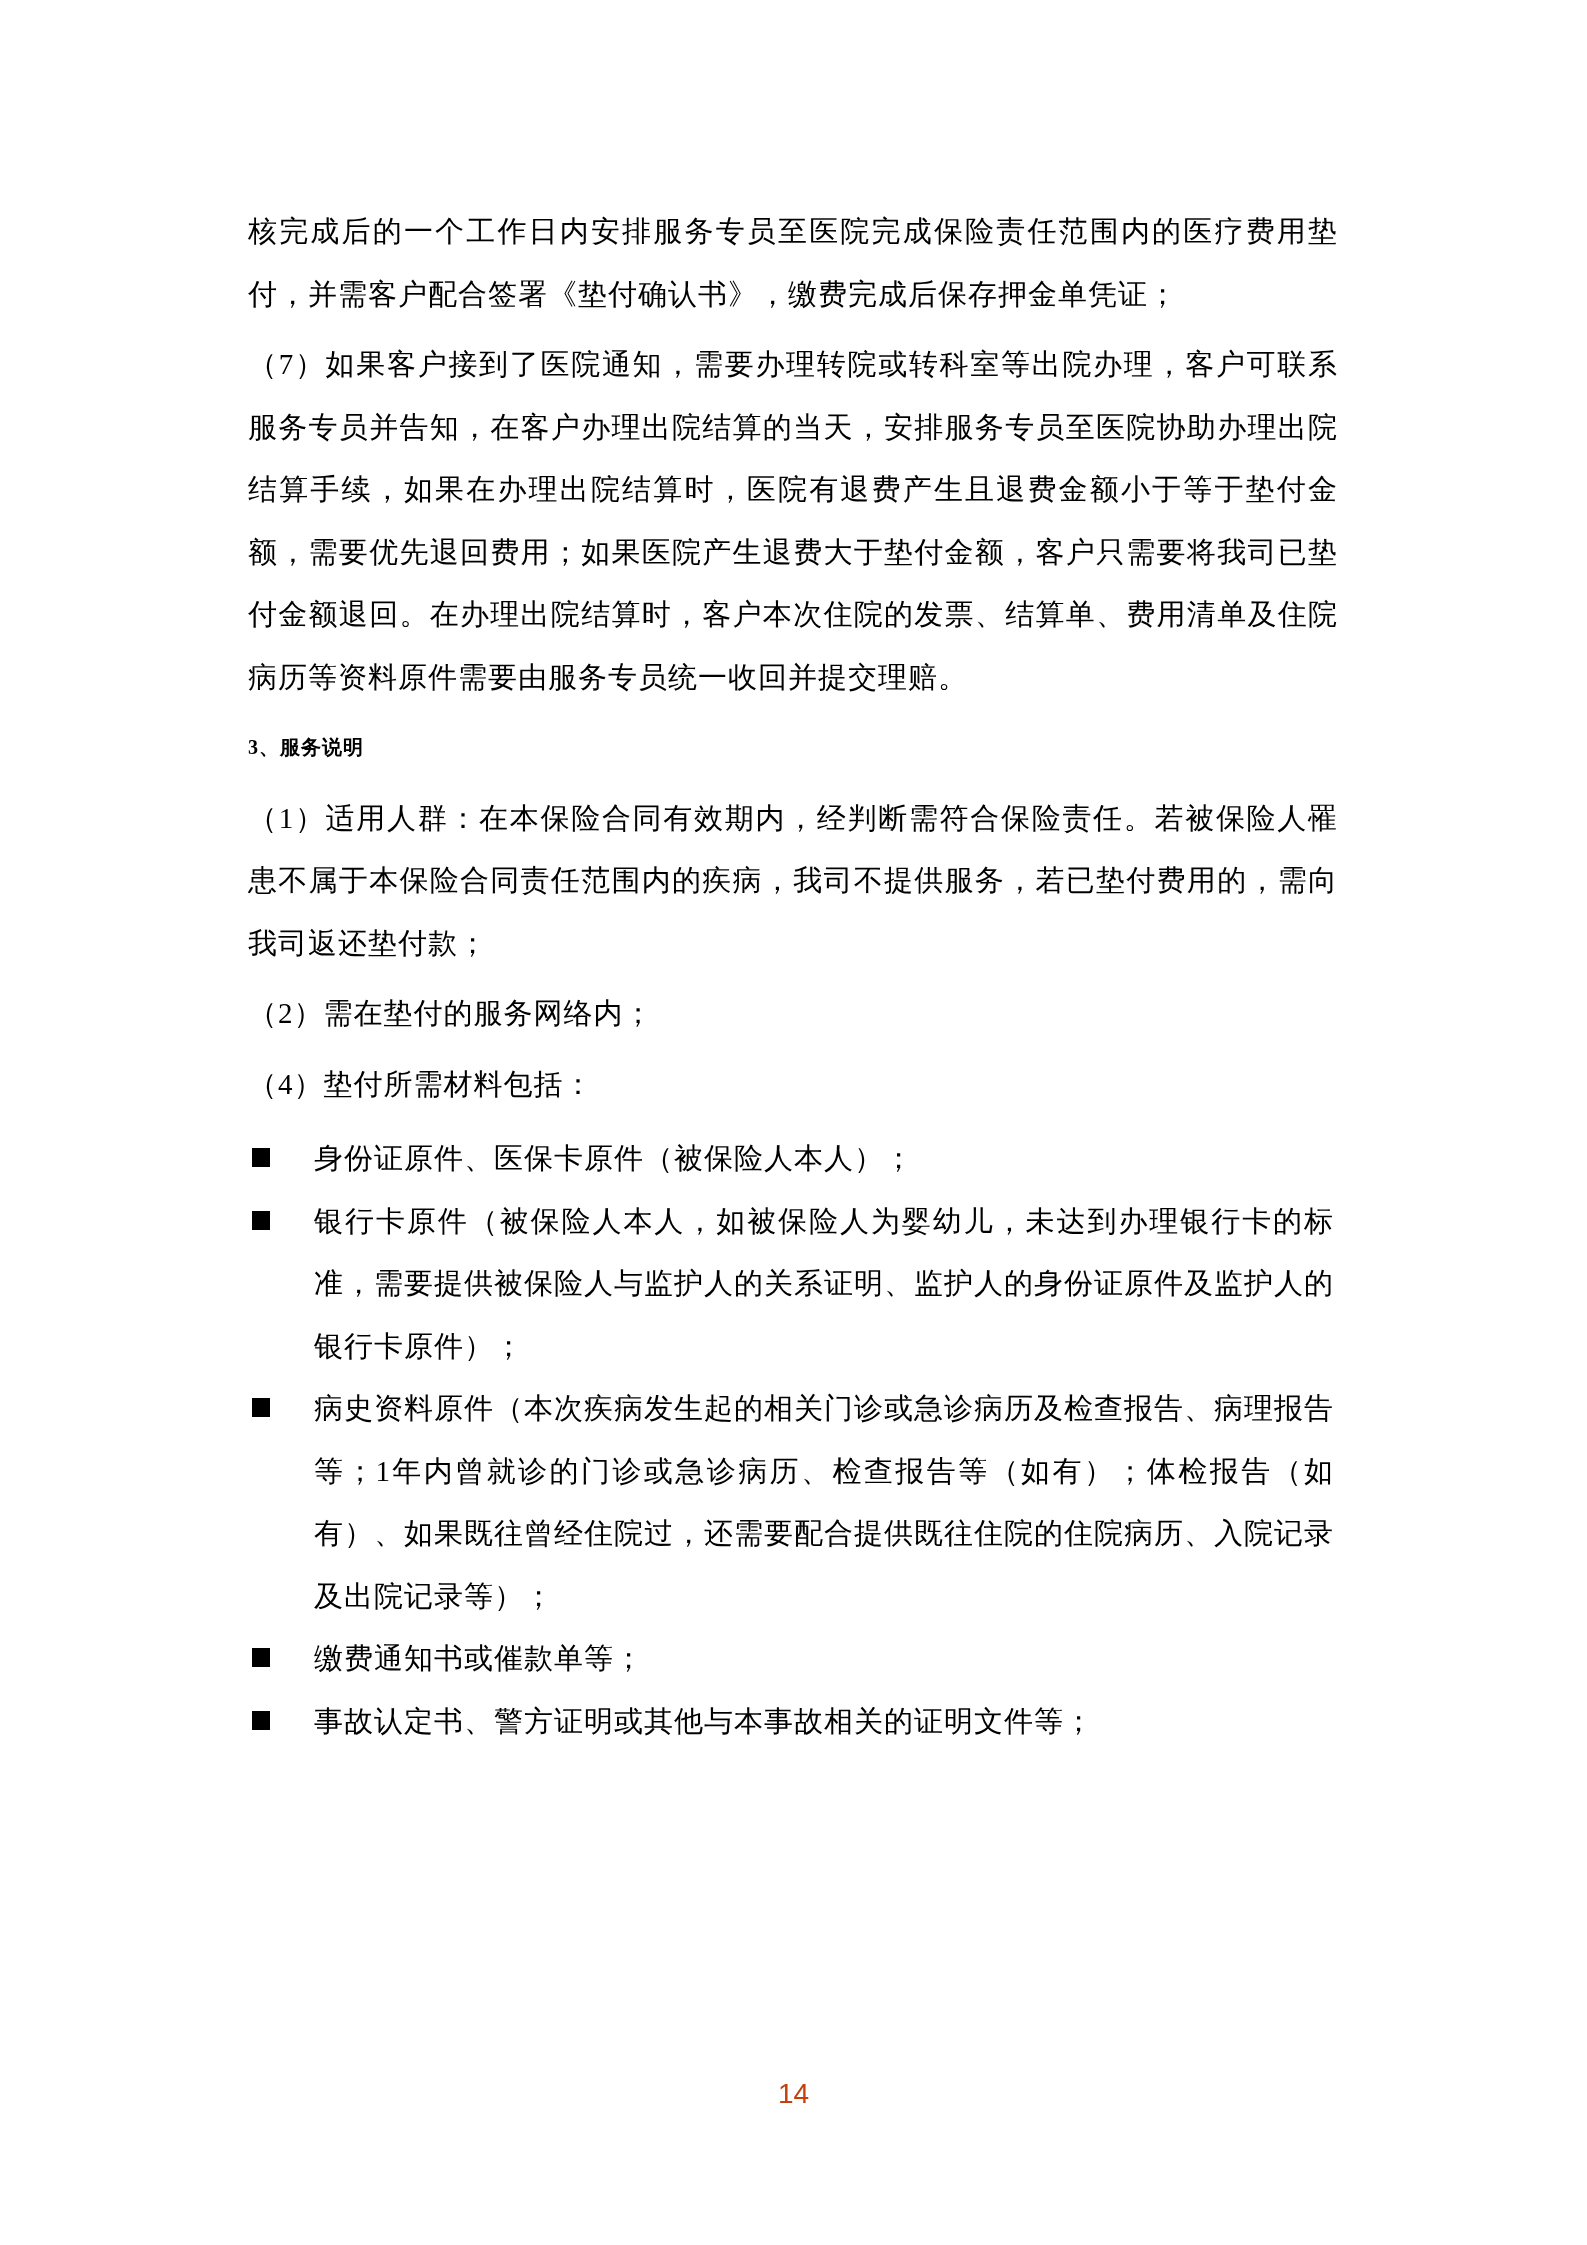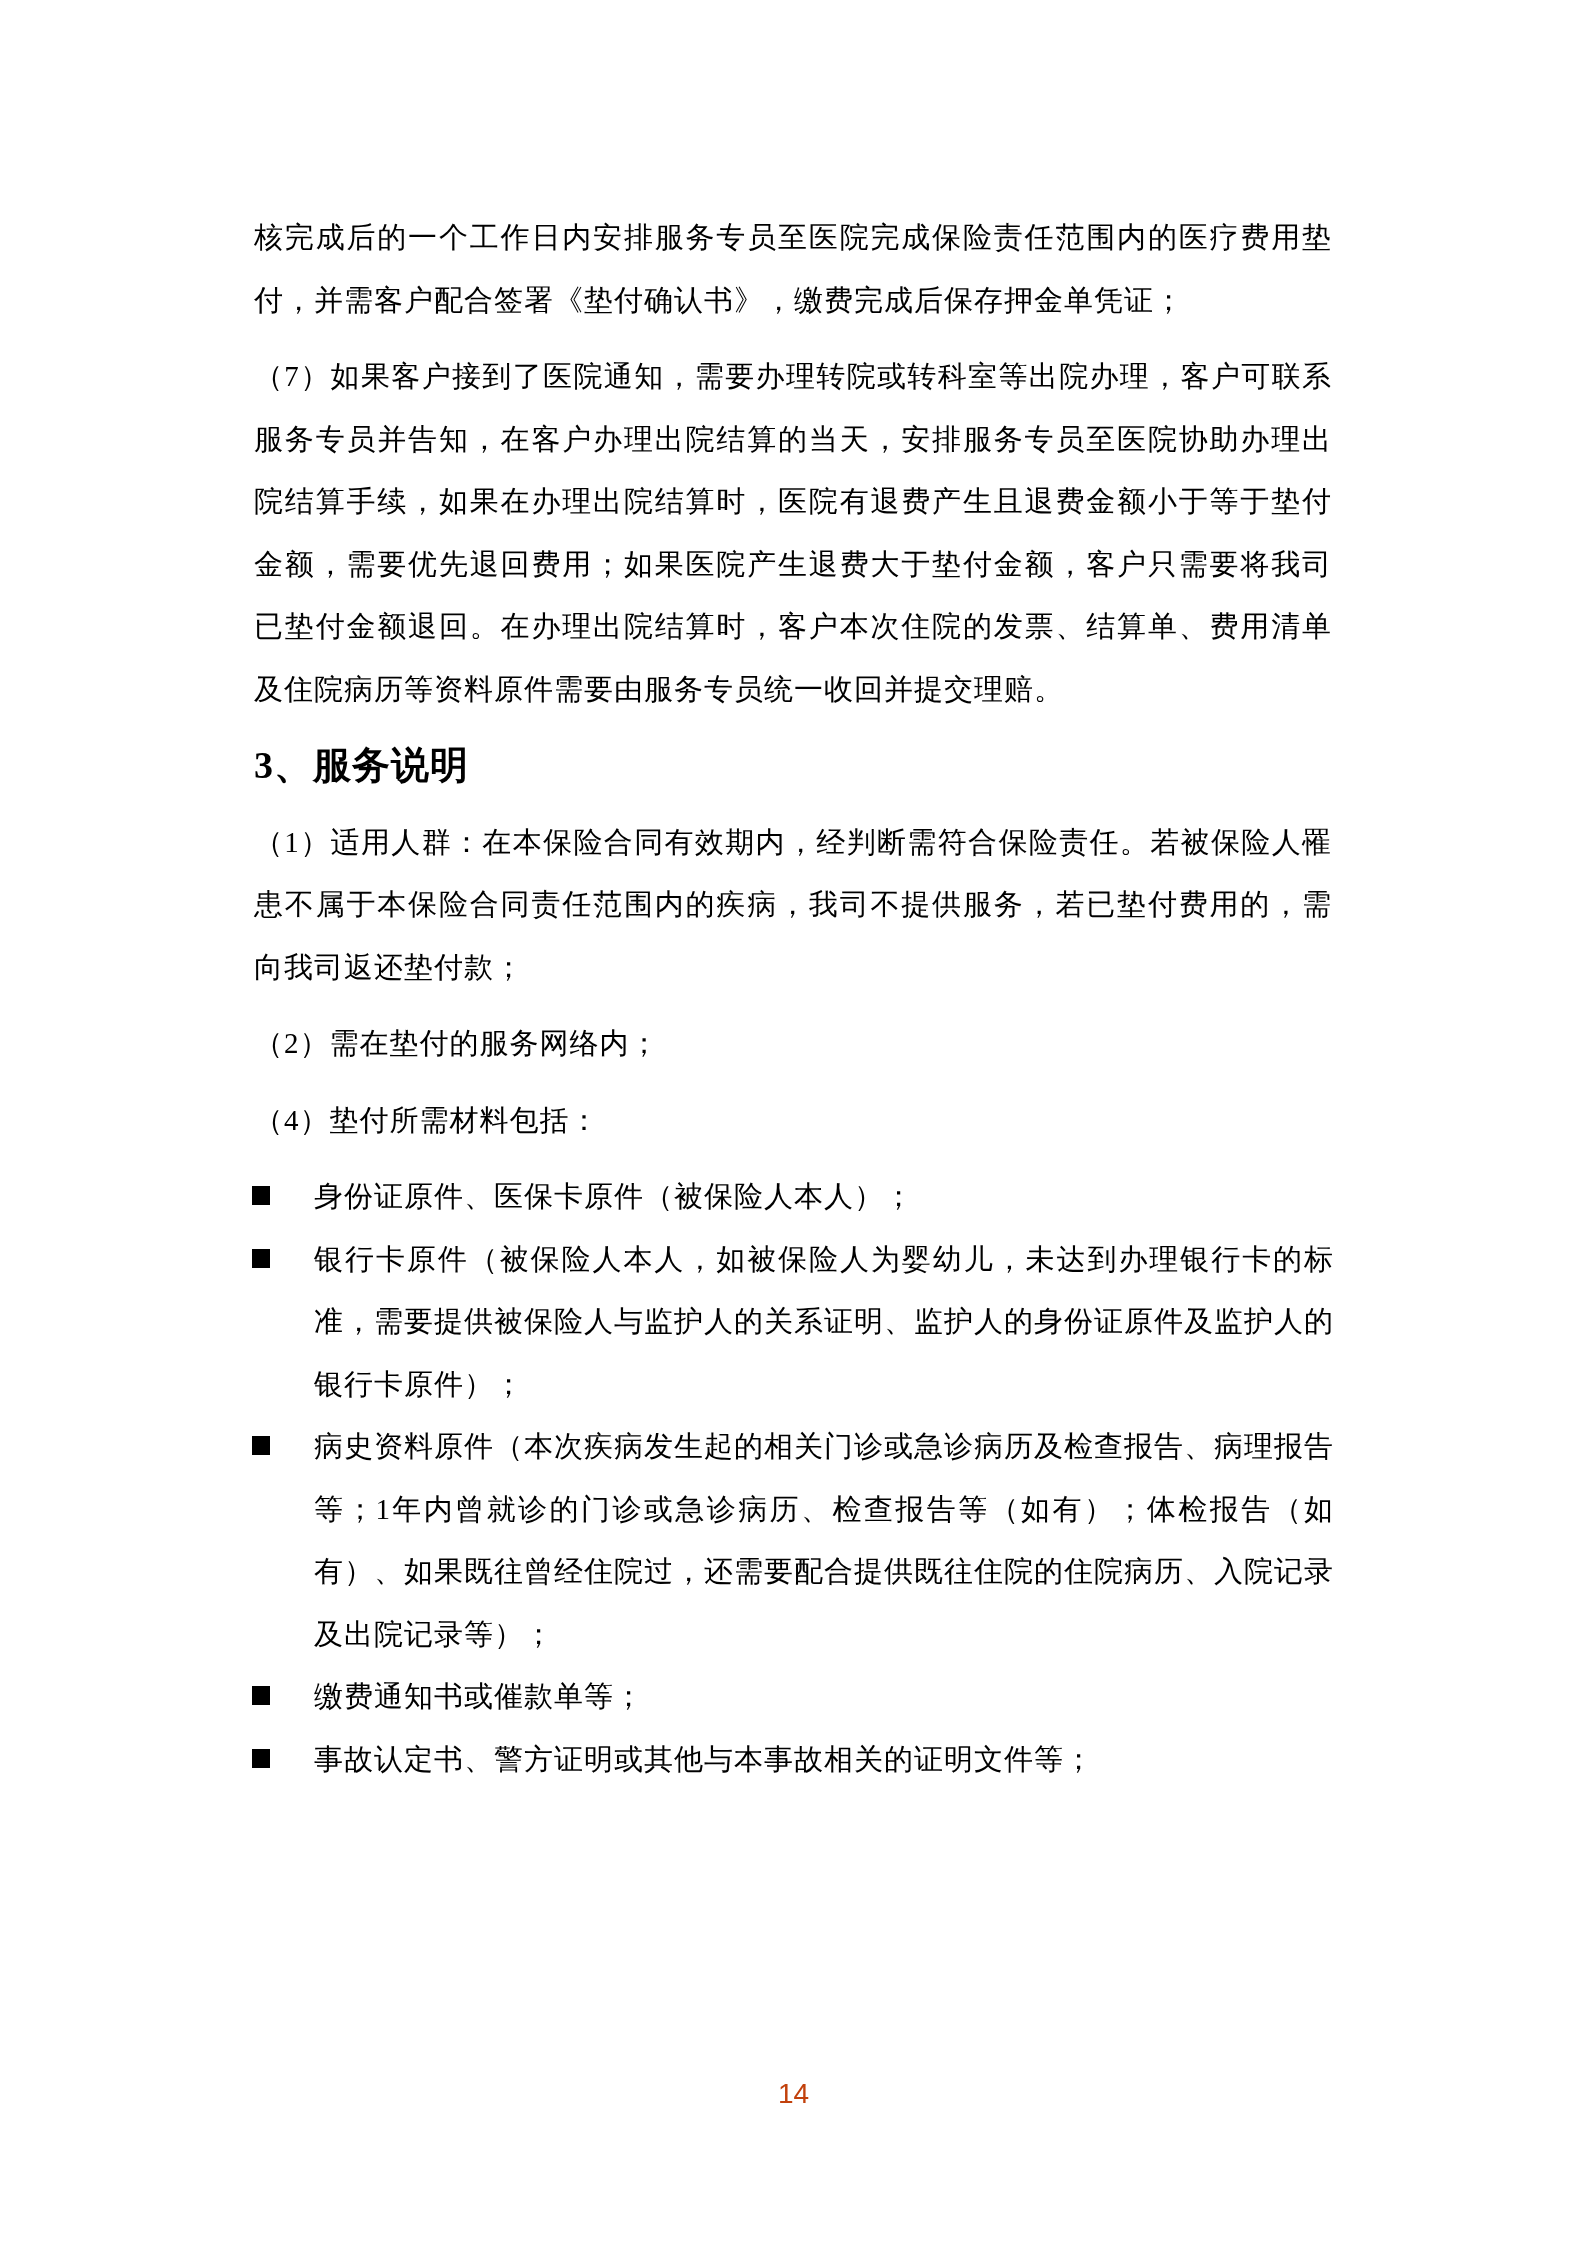--- a/index.html
+++ b/index.html
@@ -21,27 +21,27 @@
     left: 240px;
     top: 192px;
     width: 1106px;
     font-size: 29px;
     letter-spacing: 1px;
     line-height: 62.5px;
     text-align: justify;
     text-justify: inter-character;
   }
   .text-block p {
-    margin: 14px;
+    margin: 8px;
     padding: 0;
   }
   .section-heading {
     margin: 62.5px 0 0 0;
     padding: 0;
-    font-size: 38px;
+    font-size: 20px;
     font-weight: bold;
     text-align: left;
   }
   .materials-list {
     list-style: none;
     margin: 12px;
     padding: 0;
   }
   .materials-list li {
     position: relative;

